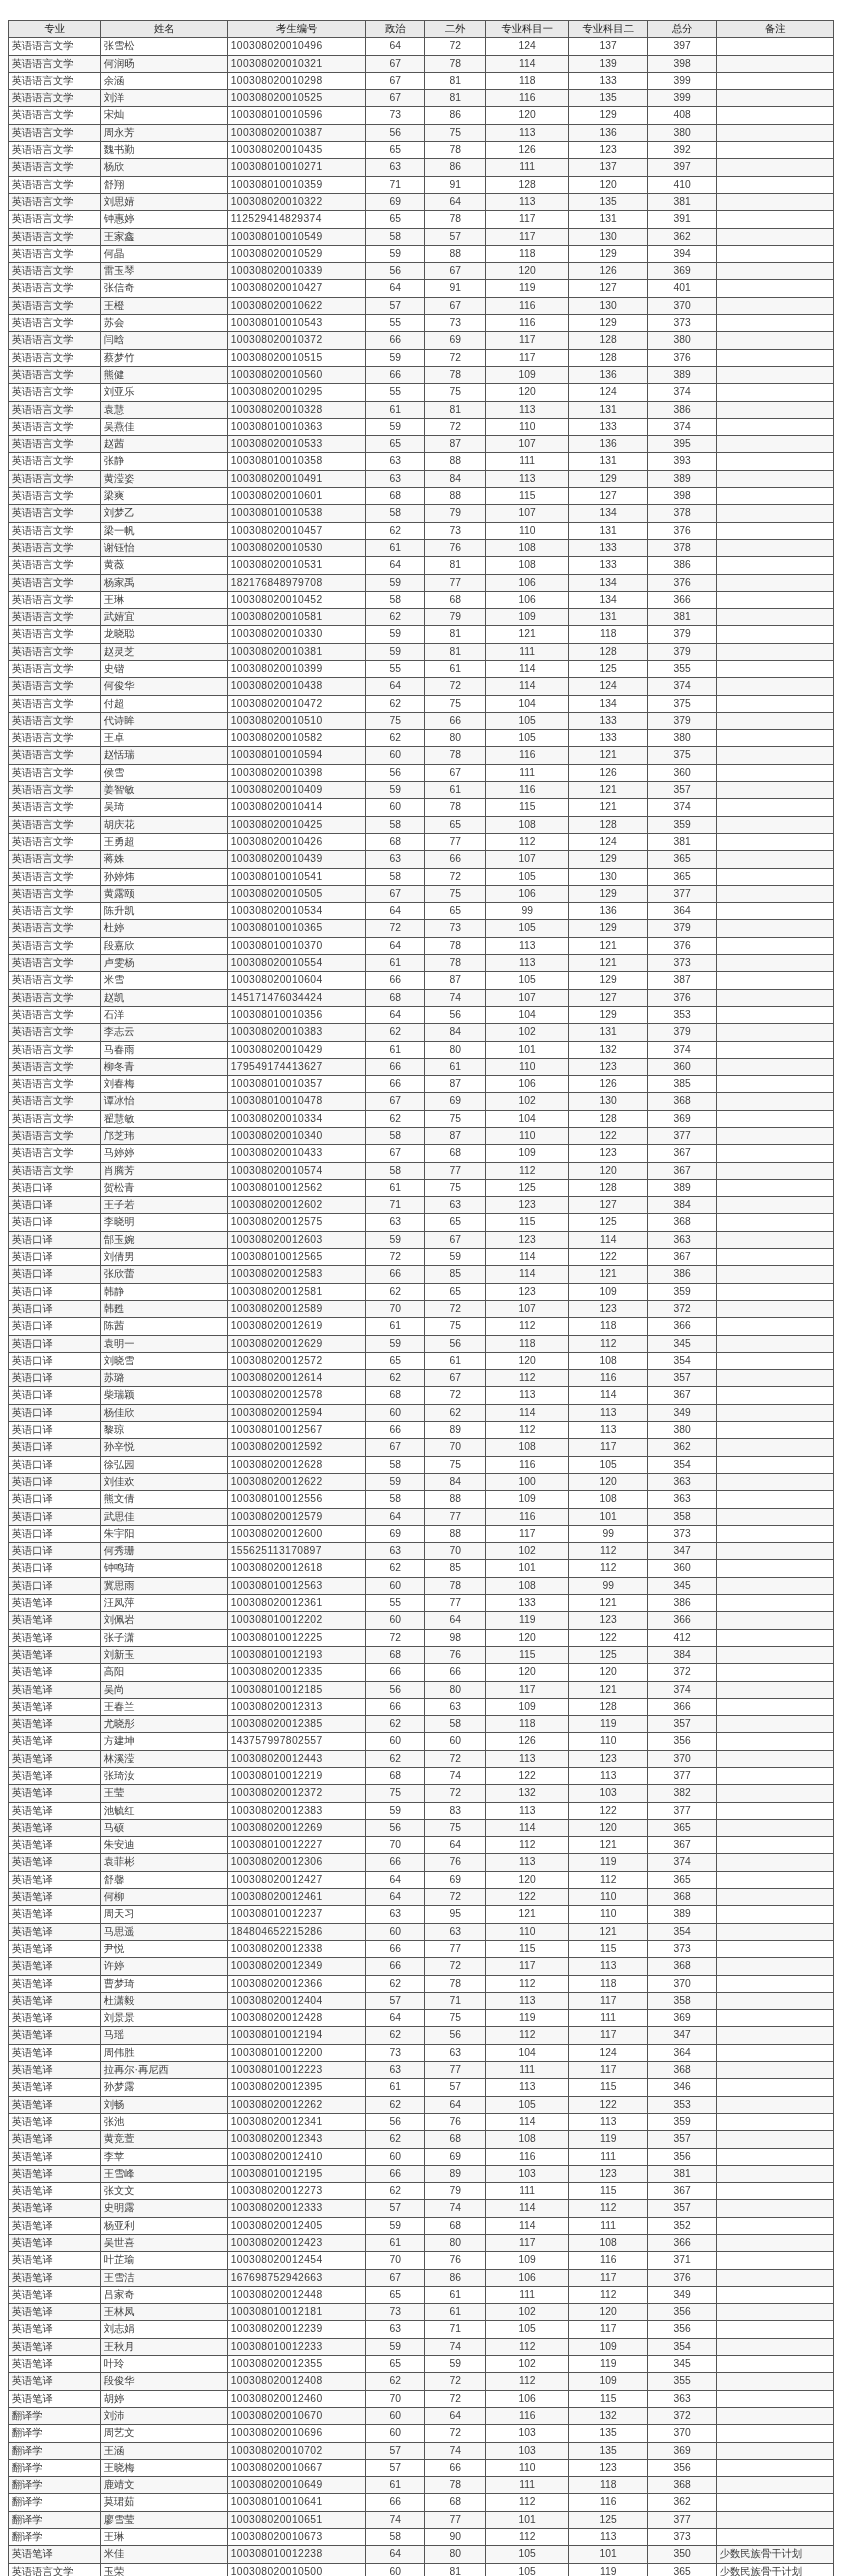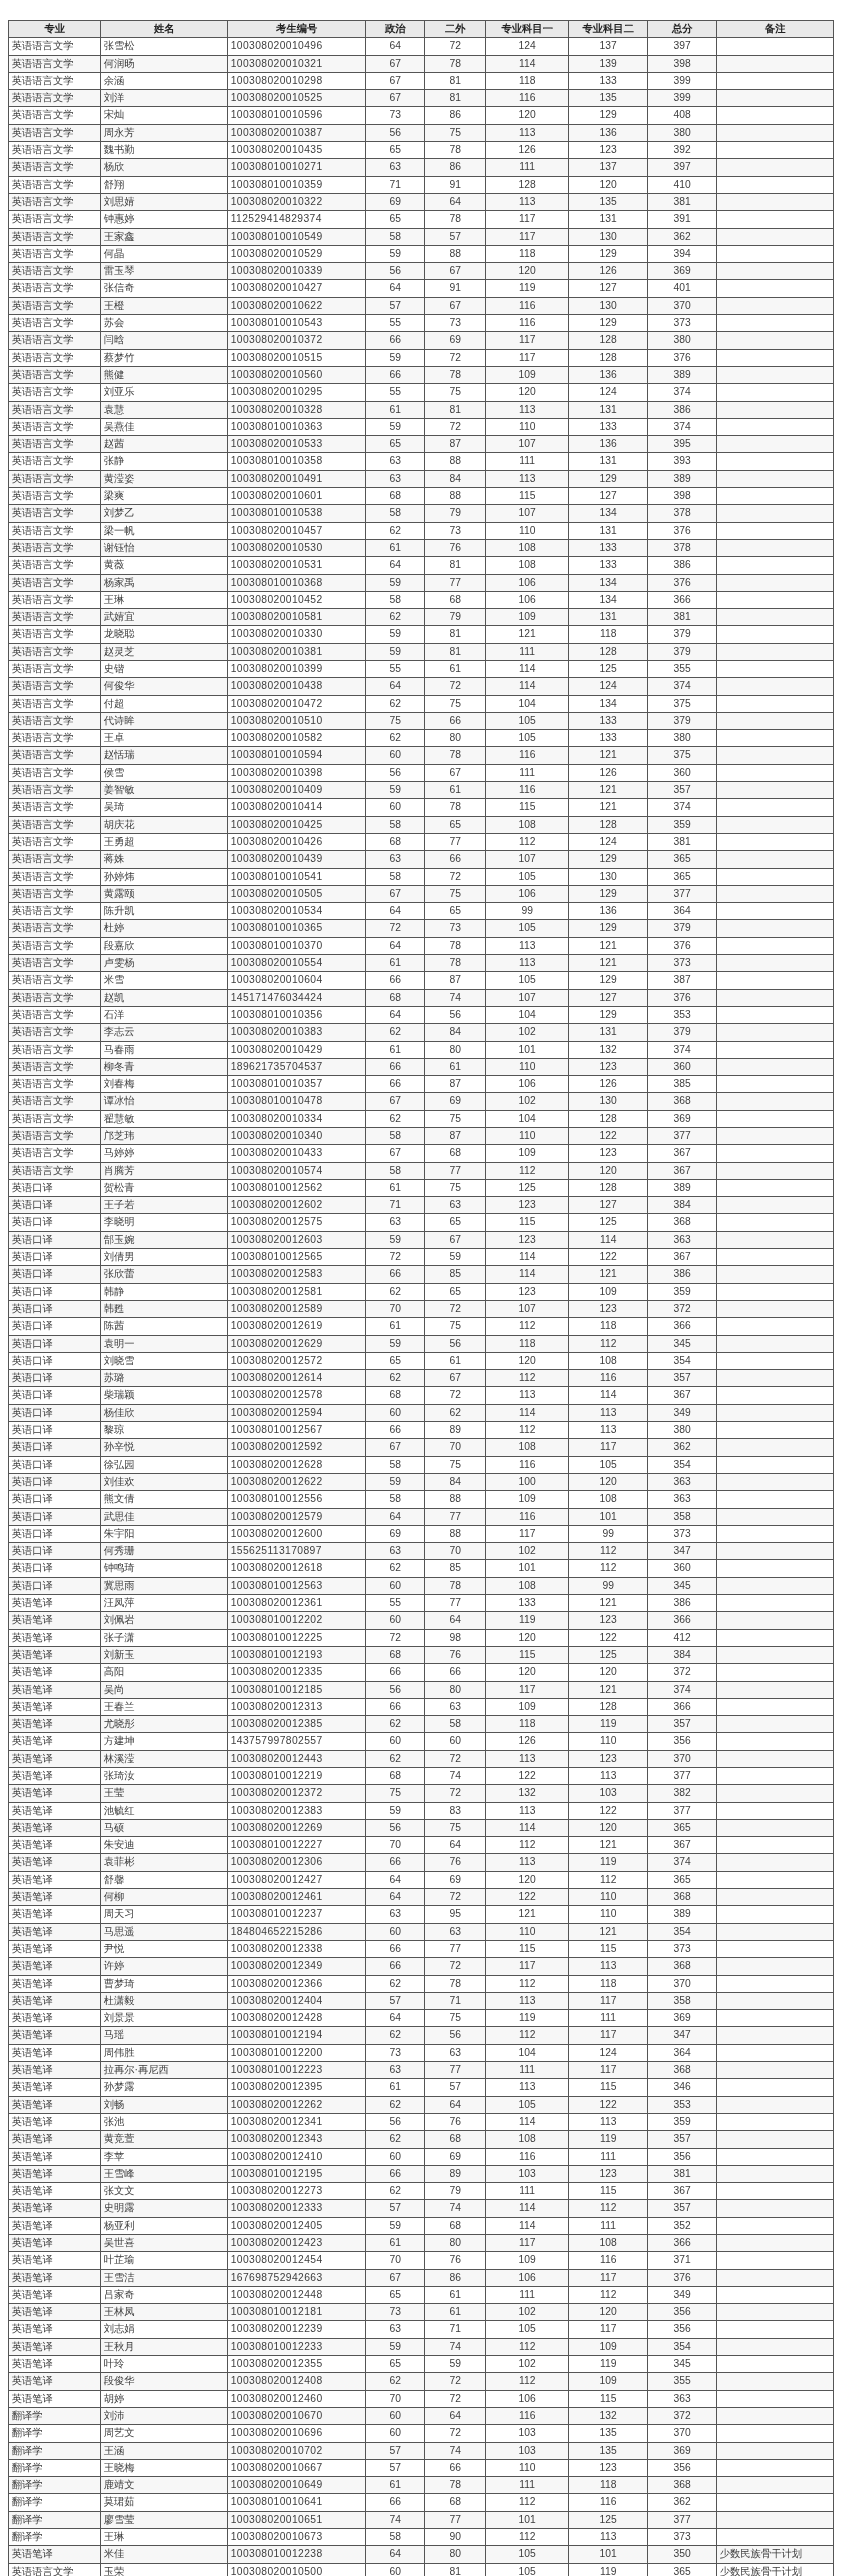--- a/index.html
+++ b/index.html
@@ -21,21 +21,21 @@
     border:0.8px solid #555;
     height:16.3px;
     line-height:16.3px;
     padding:0 2.5px;
     overflow:hidden;
     white-space:nowrap;
   }
   .score-table th{
     background:#e9e9e9;
     color:#222;
-    font-weight:bold;
+    font-weight:normal;
   }
   .score-table tbody tr:nth-child(even) td{background:#f7f7f7;}
   .score-table td.c-left{text-align:left;}
   .score-table td.c-num{text-align:center;}
   .score-table td.c-id{text-align:left;letter-spacing:0.4px;}
 </style>
 </head>
 <body>
 
 <div class="scan-wrap">
@@ -402,21 +402,21 @@
           <td class="c-num">64</td>
           <td class="c-num">81</td>
           <td class="c-num">108</td>
           <td class="c-num">133</td>
           <td class="c-num">386</td>
           <td class="c-left"></td>
         </tr>
         <tr>
           <td class="c-left">英语语言文学</td>
           <td class="c-left">杨家禹</td>
-          <td class="c-id">100308010010368</td>
+          <td class="c-id">182176848979708</td>
           <td class="c-num">59</td>
           <td class="c-num">77</td>
           <td class="c-num">106</td>
           <td class="c-num">134</td>
           <td class="c-num">376</td>
           <td class="c-left"></td>
         </tr>
         <tr>
           <td class="c-left">英语语言文学</td>
           <td class="c-left">王琳</td>
@@ -710,21 +710,21 @@
           <td class="c-num">61</td>
           <td class="c-num">80</td>
           <td class="c-num">101</td>
           <td class="c-num">132</td>
           <td class="c-num">374</td>
           <td class="c-left"></td>
         </tr>
         <tr>
           <td class="c-left">英语语言文学</td>
           <td class="c-left">柳冬青</td>
-          <td class="c-id">189621735704537</td>
+          <td class="c-id">179549174413627</td>
           <td class="c-num">66</td>
           <td class="c-num">61</td>
           <td class="c-num">110</td>
           <td class="c-num">123</td>
           <td class="c-num">360</td>
           <td class="c-left"></td>
         </tr>
         <tr>
           <td class="c-left">英语语言文学</td>
           <td class="c-left">刘春梅</td>

